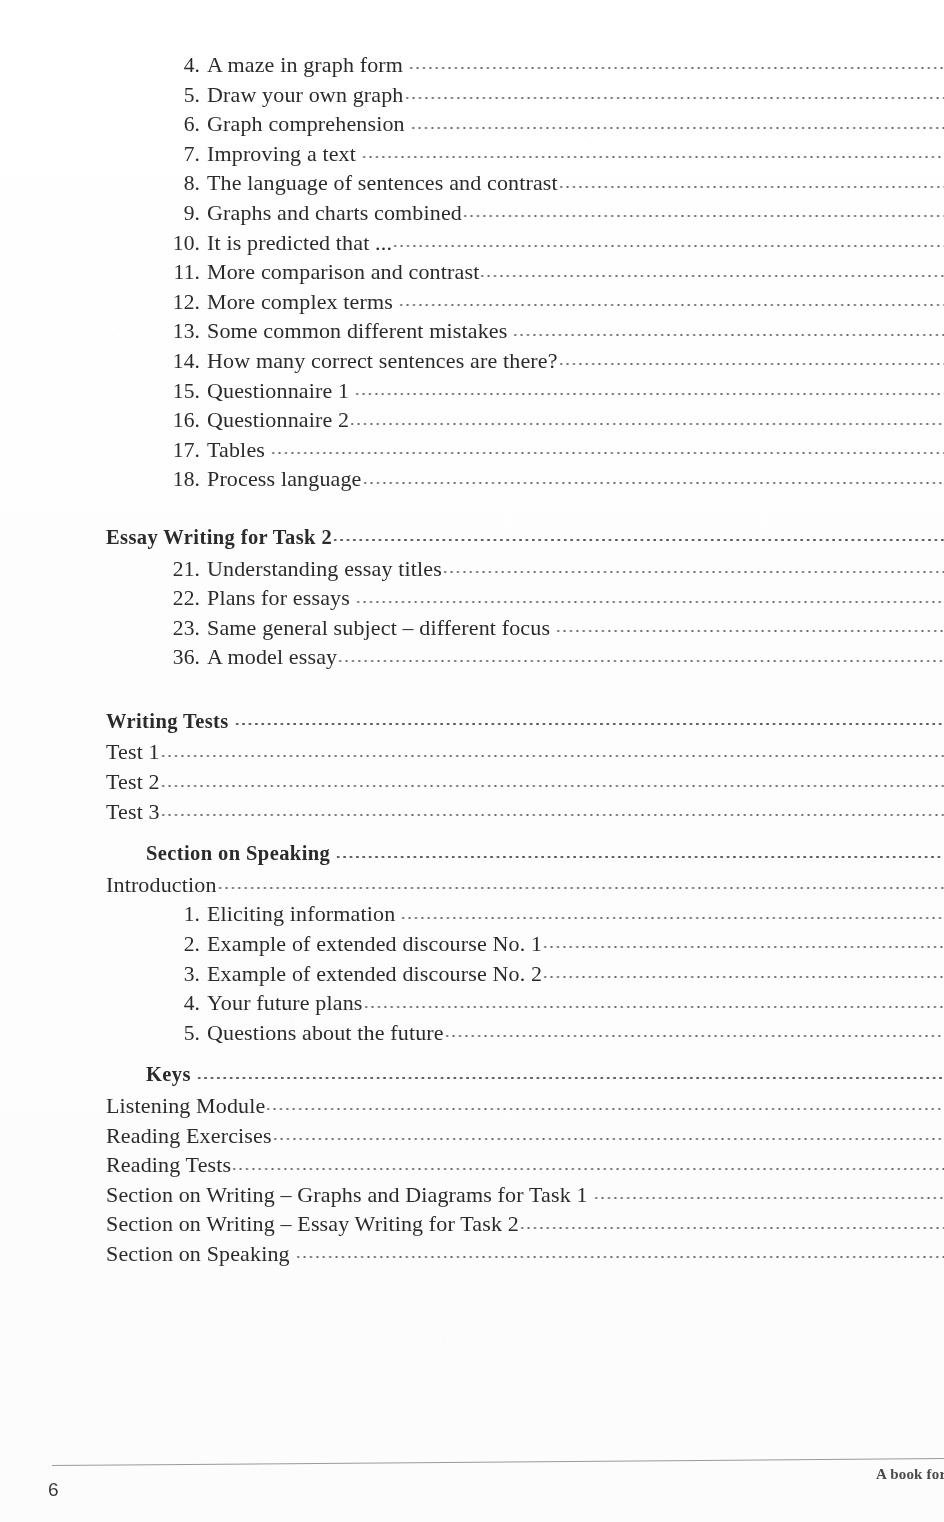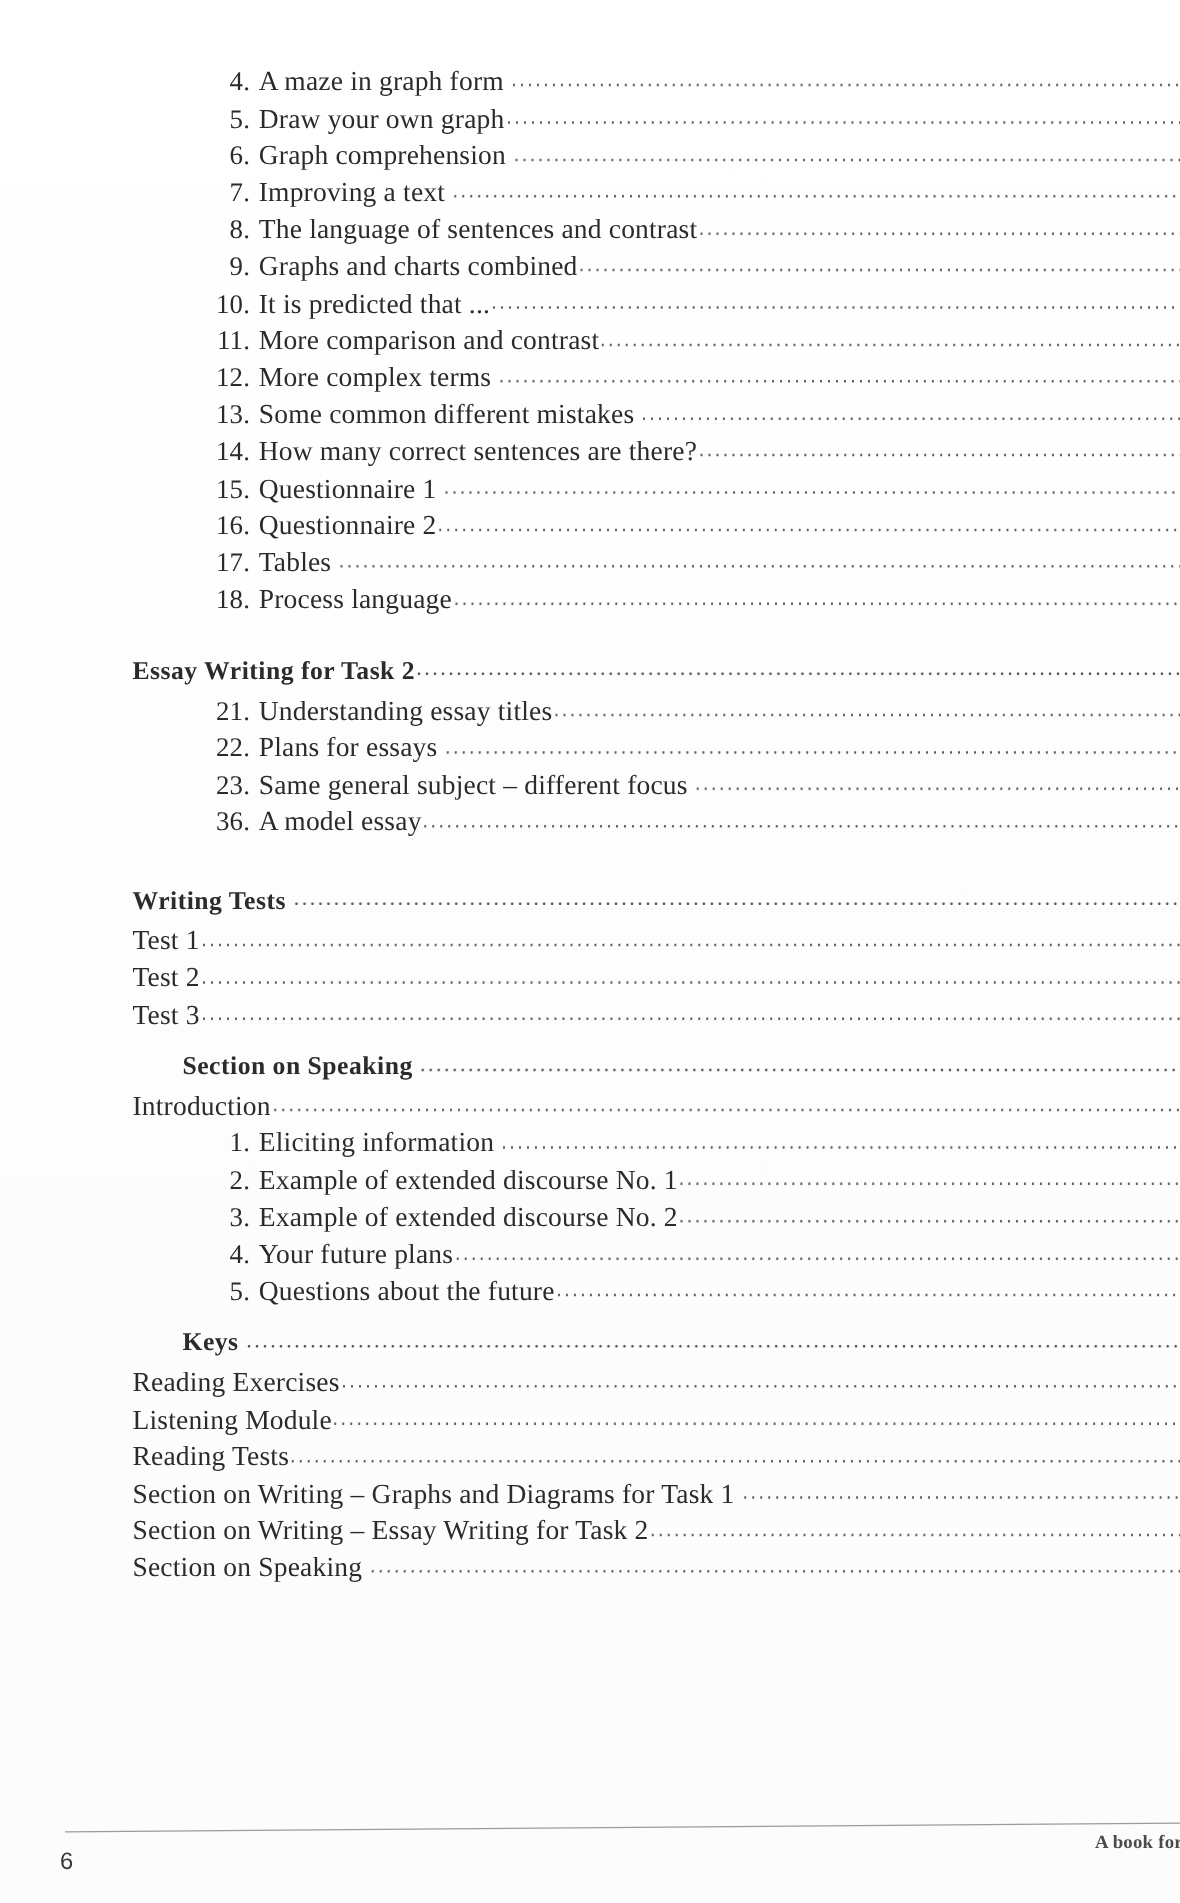--- a/index.html
+++ b/index.html
@@ -324,26 +324,26 @@
         <span class="gap-none"></span>
         <span class="leader"></span>
       </div>
       <div class="spacer-sm"></div>
       <div class="row lvl-major">
         <span class="label bold">Keys</span>
         <span class="gap-before-dots"></span>
         <span class="leader bolder"></span>
       </div>
       <div class="row lvl-sub">
+        <span class="label">Listening Module</span>
+        <span class="gap-none"></span>
+        <span class="leader"></span>
+      </div>
+      <div class="row lvl-sub">
         <span class="label">Reading Exercises</span>
-        <span class="gap-none"></span>
-        <span class="leader"></span>
-      </div>
-      <div class="row lvl-sub">
-        <span class="label">Listening Module</span>
         <span class="gap-none"></span>
         <span class="leader"></span>
       </div>
       <div class="row lvl-sub">
         <span class="label">Reading Tests</span>
         <span class="gap-none"></span>
         <span class="leader"></span>
       </div>
       <div class="row lvl-sub">
         <span class="label">Section on Writing – Graphs and Diagrams for Task 1</span>

